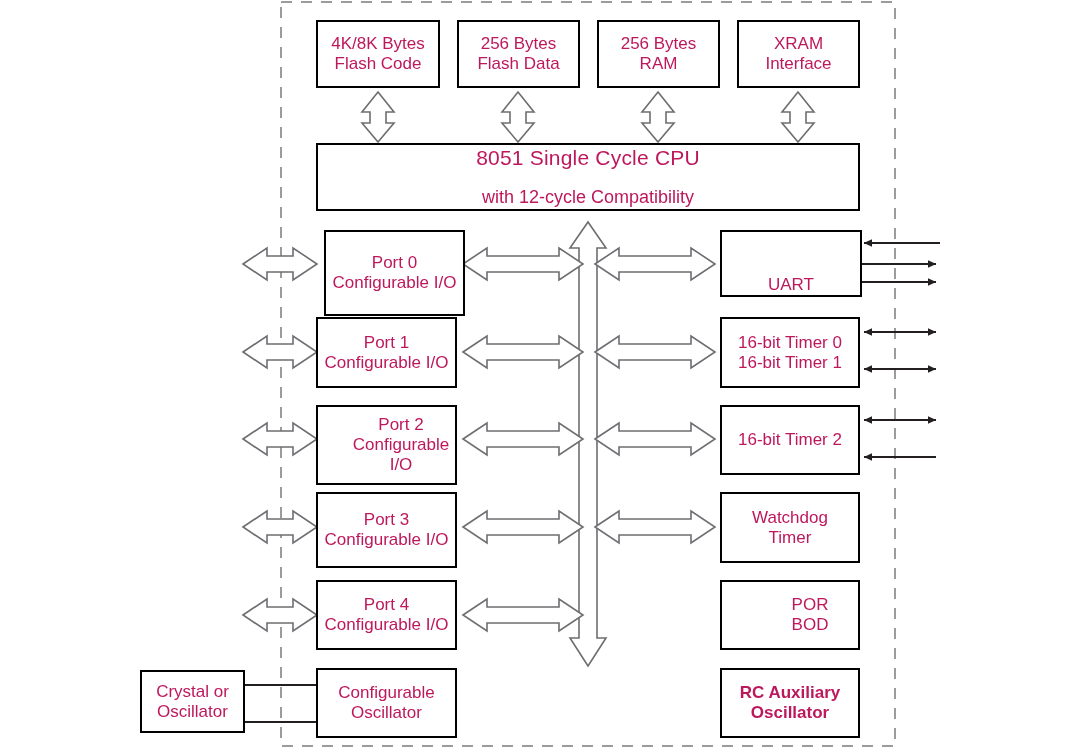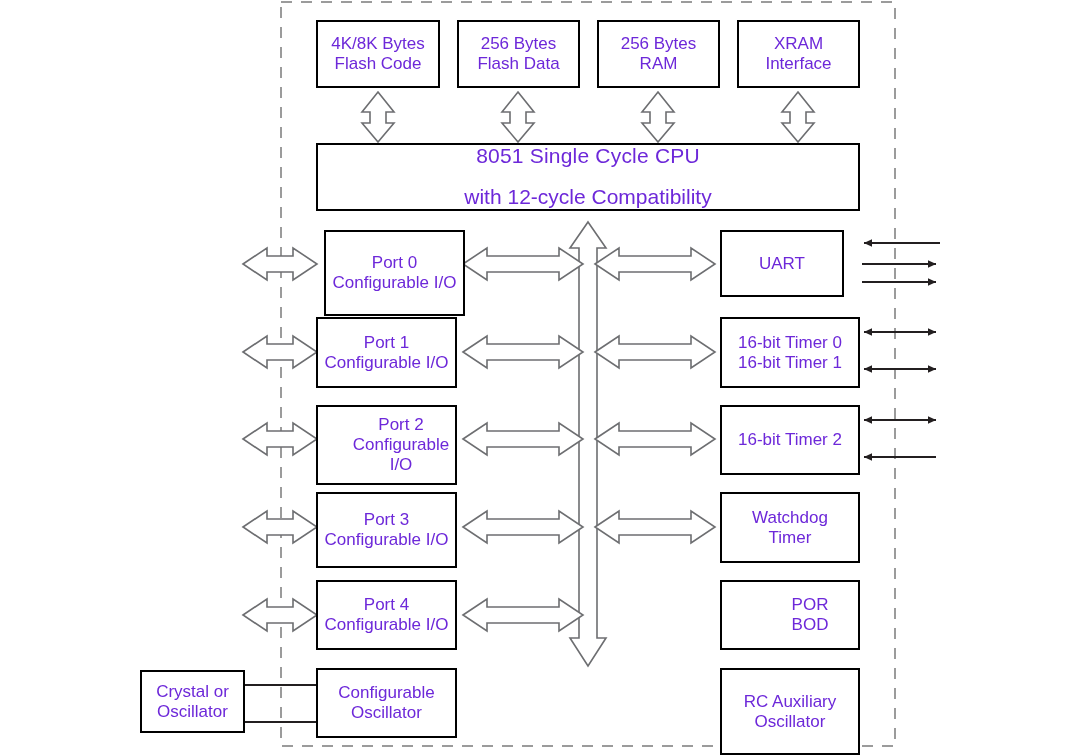--- a/index.html
+++ b/index.html
@@ -2,26 +2,26 @@
 <html><head>
 <meta charset="utf-8">
 <style>
   html,body{margin:0;padding:0;background:#ffffff;}
   body{width:1080px;height:756px;overflow:hidden;
        font-family:"Liberation Sans","DejaVu Sans",sans-serif;}
   #stage{position:relative;width:1080px;height:756px;background:#fff;}
   svg.layer{position:absolute;left:0;top:0;width:1080px;height:756px;}
   .box{position:absolute;box-sizing:border-box;border:2.2px solid #000;background:#fff;
        display:flex;flex-direction:column;align-items:center;justify-content:center;
-       color:#6d28d9;line-height:1.17;text-align:center;}
+       color:#be185d;line-height:1.17;text-align:center;}
   .box .l1{font-size:17px;}
   .box .l2{font-size:17px;}
   .cpu{border:2.6px solid #000;gap:16px;}
   .cpu .l1{font-size:21px;letter-spacing:.2px;}
-  .cpu .l2{font-size:21px;}
+  .cpu .l2{font-size:18px;}
 </style>
 </head>
 <body>
 
 <div id="stage">
 
   <svg class="layer" viewBox="0 0 1080 756">
     <defs>
       <marker id="solidArrow" markerWidth="9" markerHeight="9" refX="8.4" refY="4.5" orient="auto" markerUnits="userSpaceOnUse">
         <path d="M0,0.6 L8.6,4.5 L0,8.4 Z" fill="#231f20"></path>
@@ -124,39 +124,39 @@
   </div>
   <div class="box" style="left:316px;top:492px;width:141px;height:76px;">
     <span class="l1">Port 3</span>
     <span class="l2">Configurable I/O</span>
   </div>
   <div class="box" style="left:316px;top:580px;width:141px;height:70px;">
     <span class="l1">Port 4</span>
     <span class="l2">Configurable I/O</span>
   </div>
 
-  <div class="box" style="left:720px;top:230px;width:124px;height:67px;">
+  <div class="box" style="left:720px;top:230px;width:142px;height:67px;justify-content:flex-end;">
     <span class="l1">UART</span>
   </div>
   <div class="box" style="left:720px;top:317px;width:140px;height:71px;">
     <span class="l1">16-bit Timer 0</span>
     <span class="l2">16-bit Timer 1</span>
   </div>
   <div class="box" style="left:720px;top:405px;width:140px;height:70px;">
     <span class="l1">16-bit Timer 2</span>
   </div>
   <div class="box" style="left:720px;top:492px;width:140px;height:71px;">
     <span class="l1">Watchdog</span>
     <span class="l2">Timer</span>
   </div>
   <div class="box" style="left:720px;top:580px;width:140px;height:70px;padding-left:40px;">
     <span class="l1">POR</span>
     <span class="l2">BOD</span>
   </div>
-  <div class="box" style="left:720px;top:668px;width:140px;height:87px;">
+  <div class="box" style="left:720px;top:668px;width:140px;height:70px;font-weight:bold;">
     <span class="l1">RC Auxiliary</span>
     <span class="l2">Oscillator</span>
   </div>
 
   <div class="box" style="left:140px;top:670px;width:105px;height:63px;">
     <span class="l1">Crystal or</span>
     <span class="l2">Oscillator</span>
   </div>
   <div class="box" style="left:316px;top:668px;width:141px;height:70px;">
     <span class="l1">Configurable</span>

